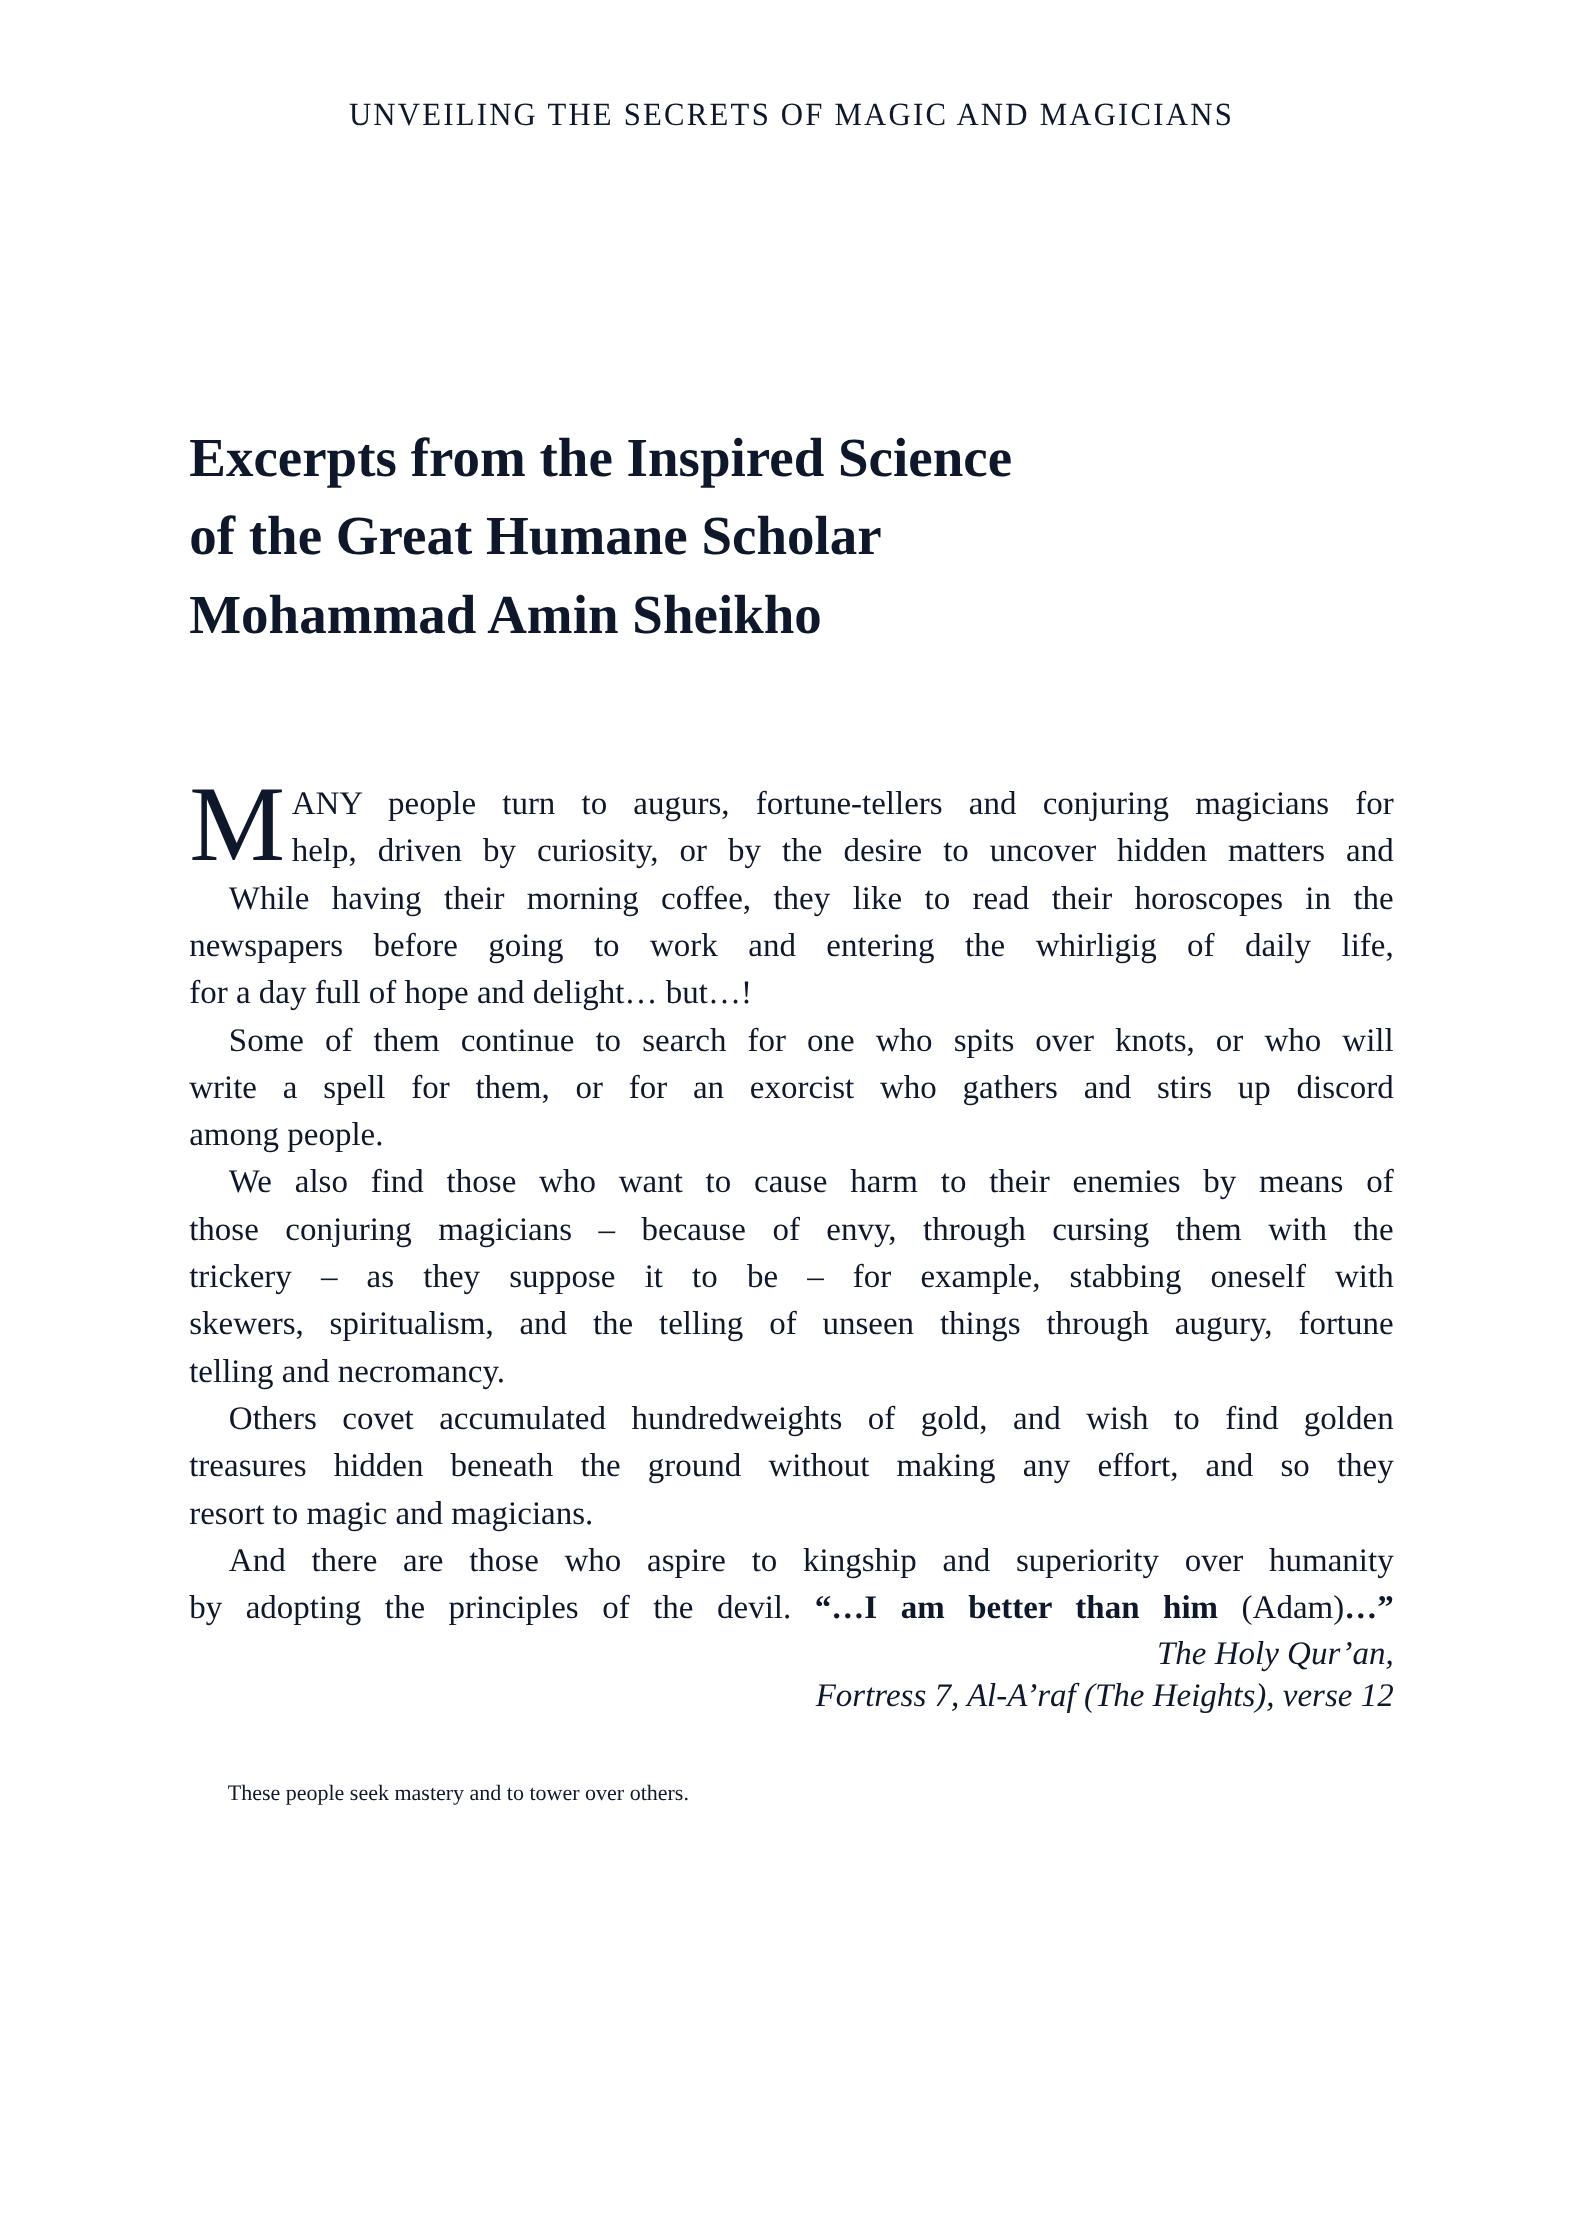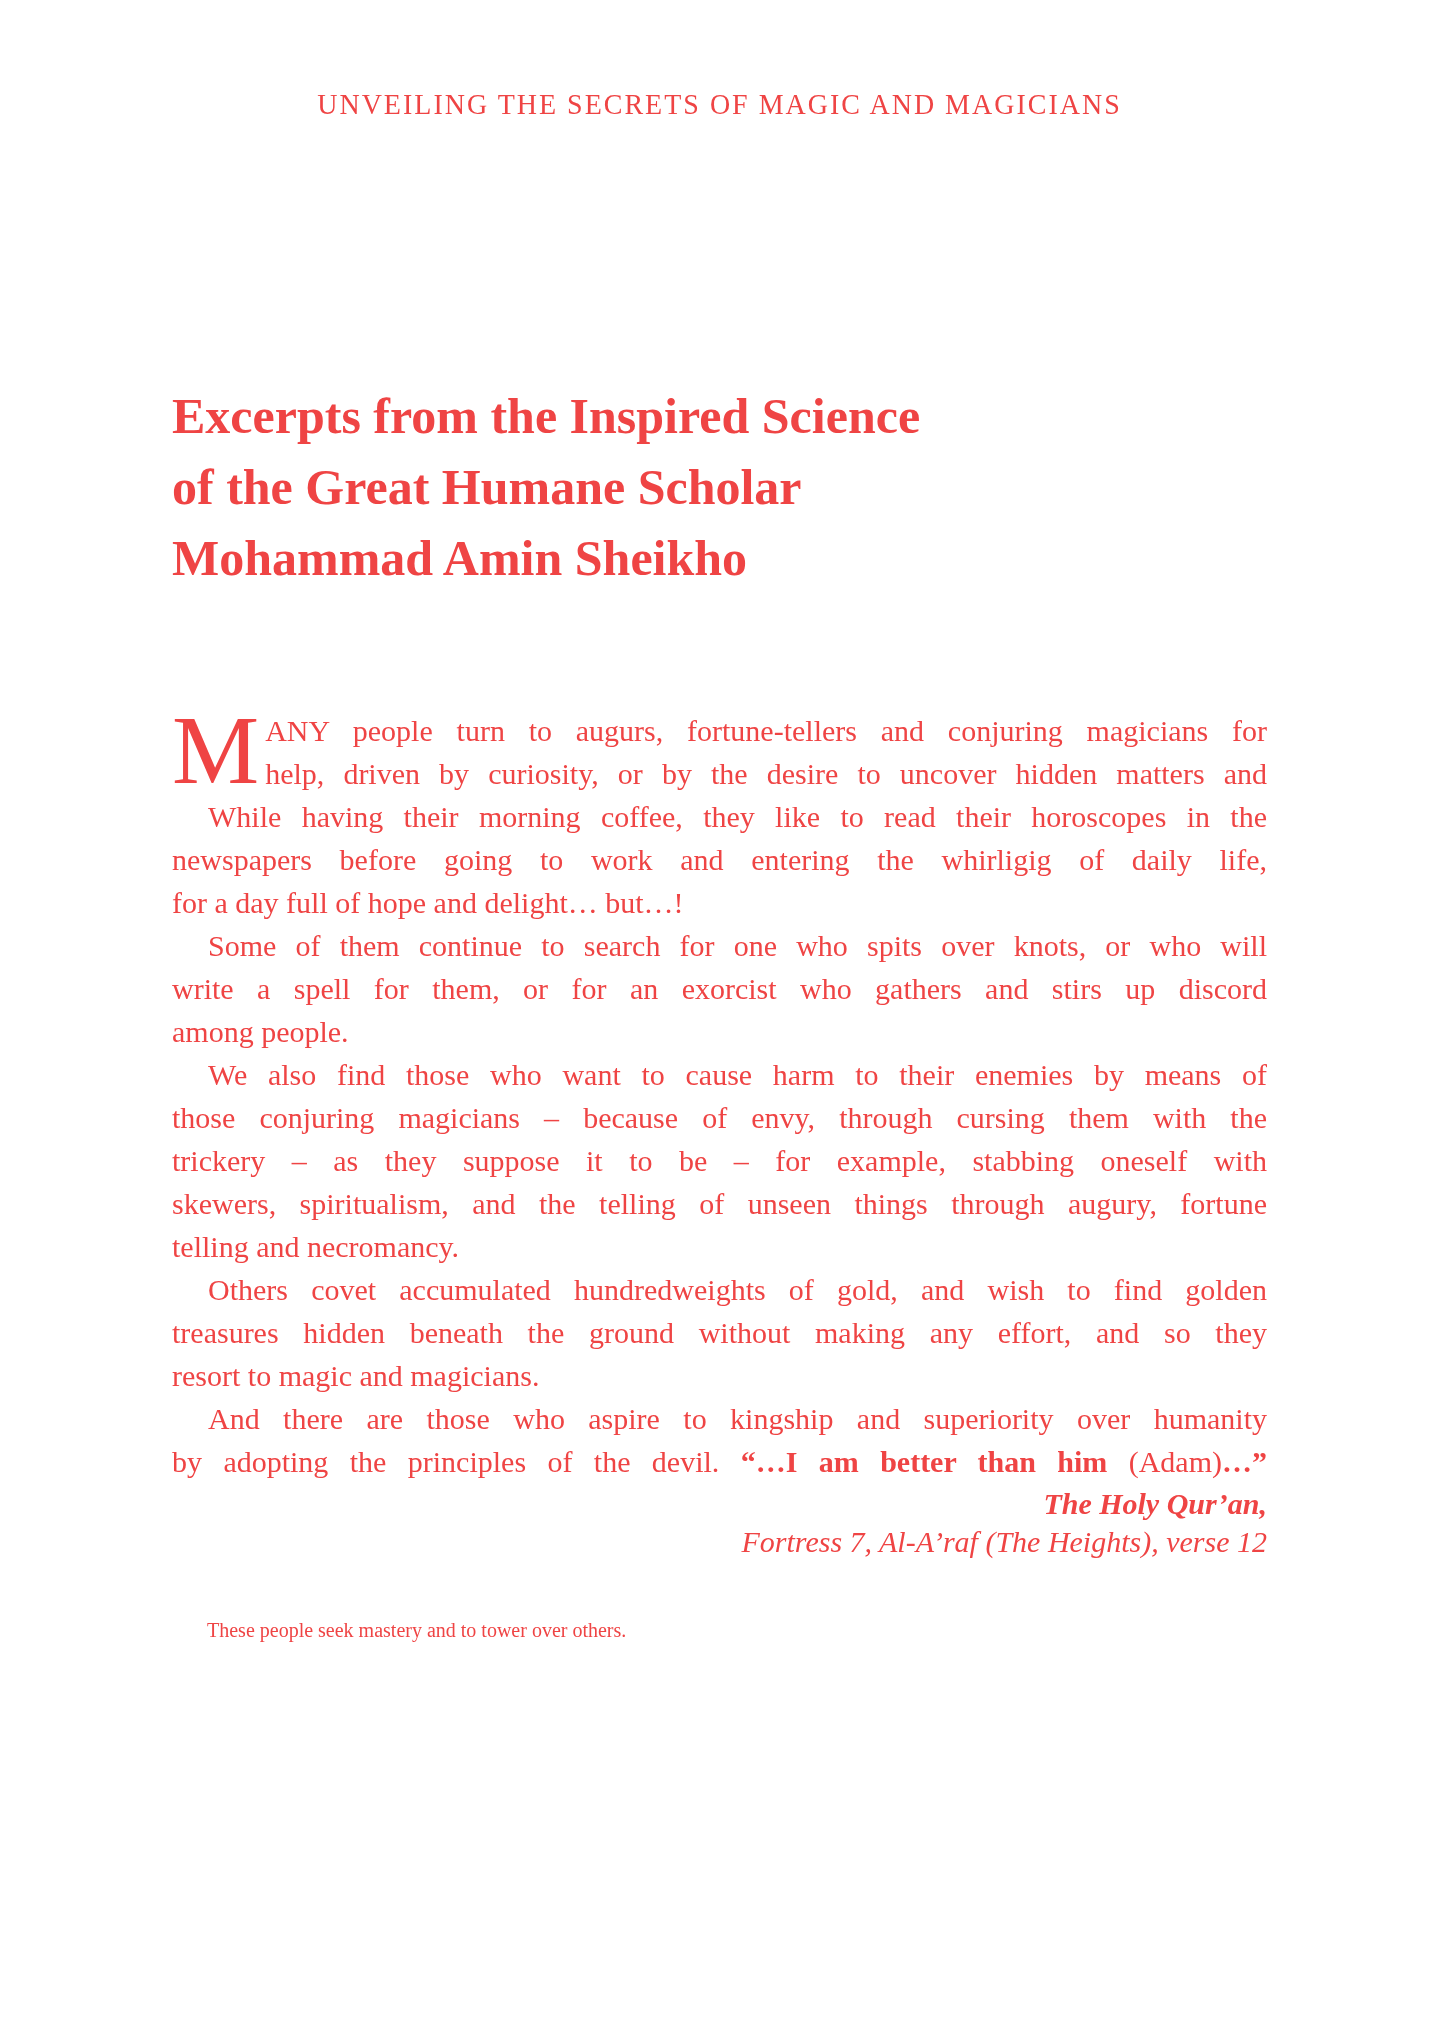--- a/index.html
+++ b/index.html
@@ -7,21 +7,21 @@
     padding: 0;
     background: #ffffff;
   }
   .page {
     position: relative;
     width: 1434px;
     height: 2024px;
     background: #ffffff;
     overflow: hidden;
     font-family: "Liberation Serif", "DejaVu Serif", serif;
-    color: #ef4444;
+    color: #0f172a;
   }
   .content {
     position: absolute;
     left: 172px;
     top: 0;
     width: 1095px;
   }
   .running-header {
     margin-top: 90px;
     text-align: center;
@@ -58,21 +58,21 @@
     margin: -2px 6px 0 0;
   }
   .bold { font-weight: bold; }
   .attribution {
     margin-top: 2px;
     text-align: right;
     font-size: 30px;
     line-height: 38px;
     font-style: italic;
   }
-  .attr-source { font-weight: bold; }
+  .attr-source { font-weight: normal; }
   .closing-line {
     margin-top: 48px;
     font-size: 20px;
     line-height: 43px;
     text-indent: 35px;
   }
 </style>
 </head>
 <body>
 

